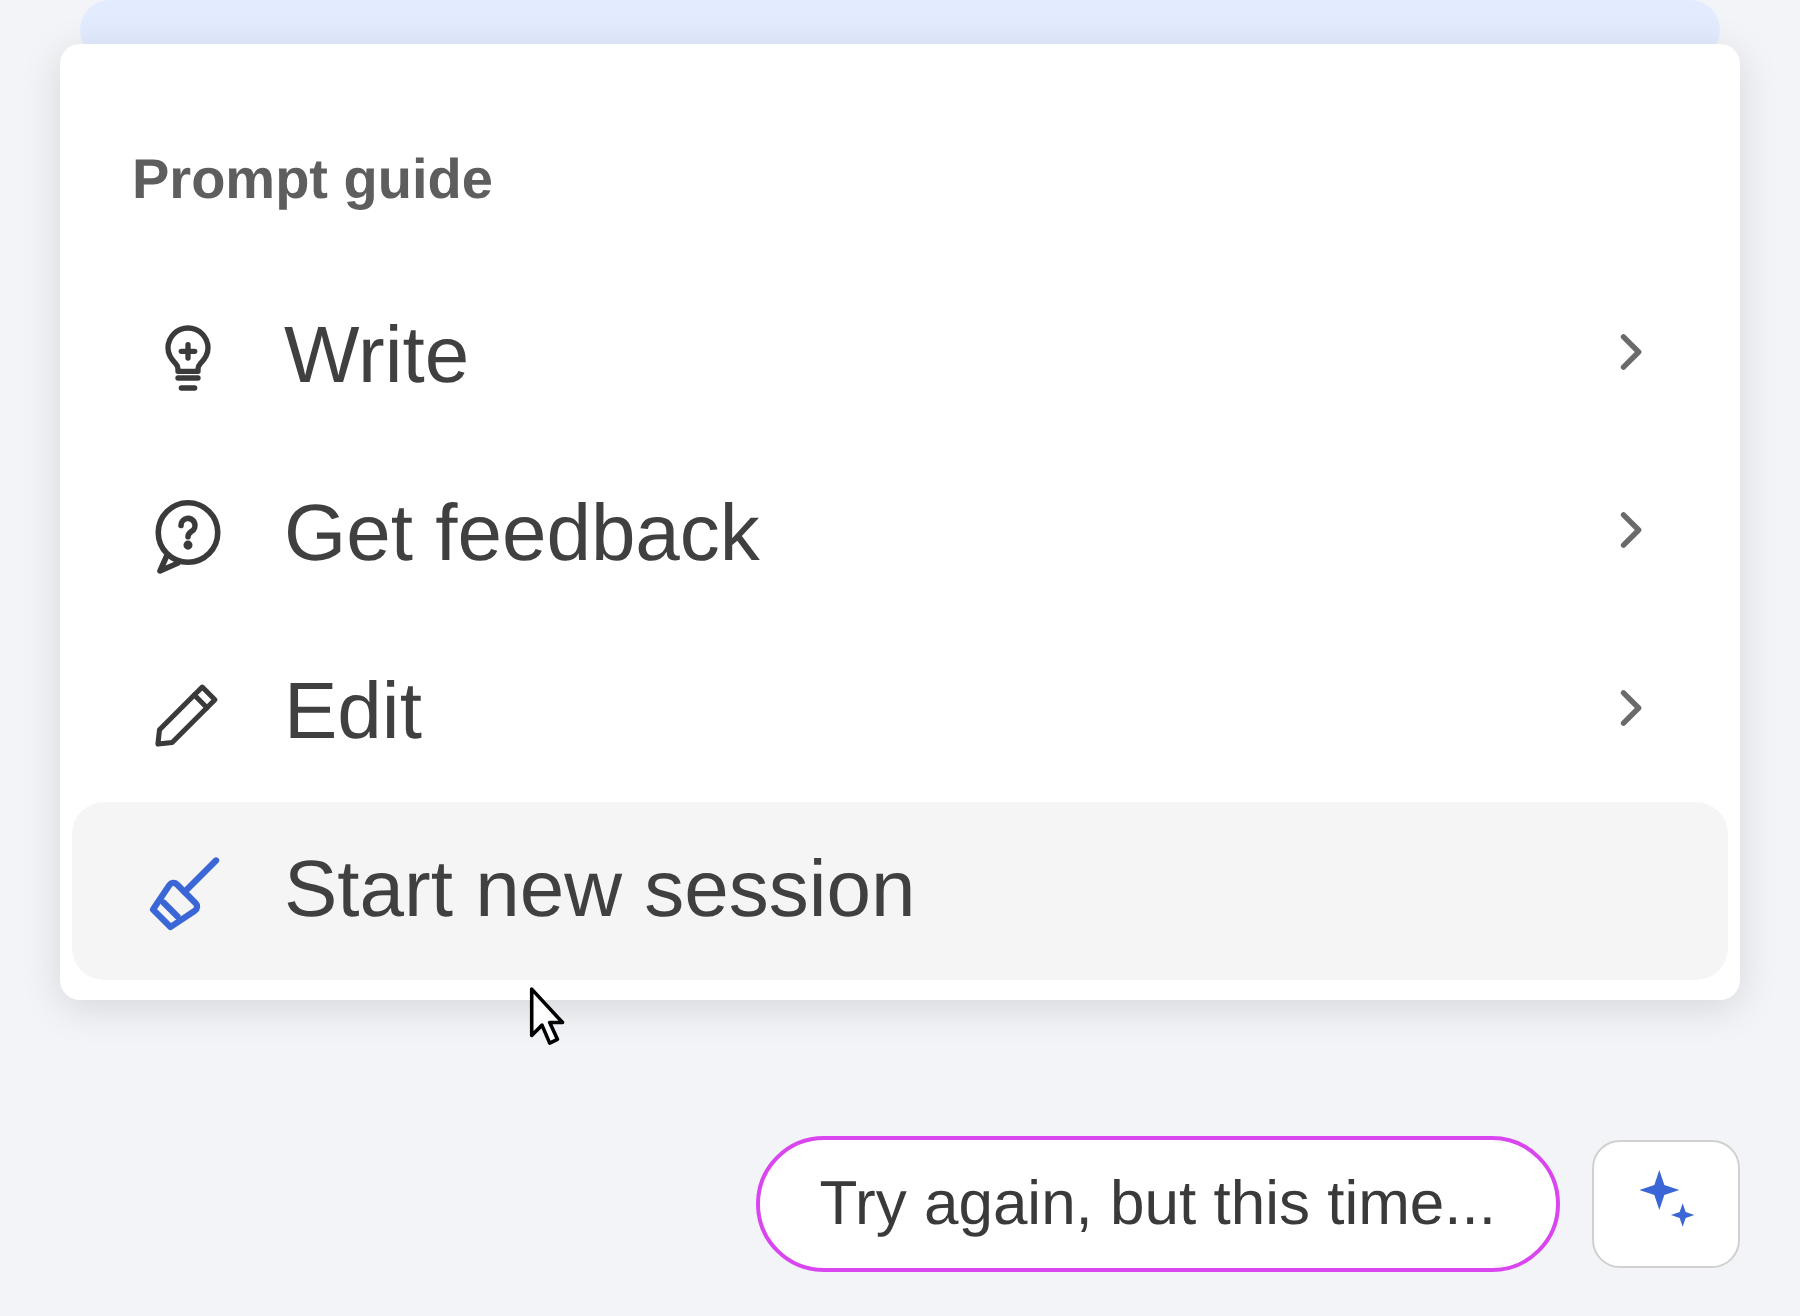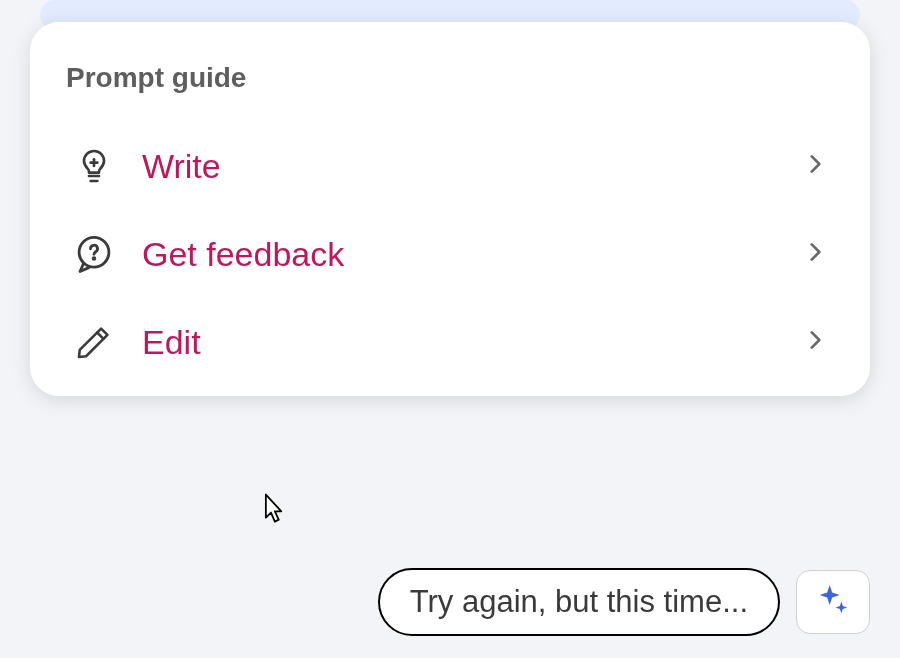--- a/index.html
+++ b/index.html
@@ -26,23 +26,23 @@
       background: #e3ecff;
       border-radius: 20px;
     }
     
     .menu-panel {
       position: absolute;
       top: 22px;
       left: 30px;
       right: 30px;
       background: #ffffff;
-      border-radius: 29px;
+      border-radius: 10px;
       box-shadow: 0 4px 20px rgba(0,0,0,0.12);
-      padding: 40px 0 10px 0;
+      padding: 52px 0 10px 0;
     }
     
     .menu-title {
       font-size: 28px;
       font-weight: 600;
       color: #5e5e5e;
       padding: 0 36px 28px 36px;
     }
     
     .menu-item {
@@ -61,41 +61,41 @@
     .menu-item-icon {
       width: 44px;
       height: 44px;
       display: flex;
       align-items: center;
       justify-content: center;
       flex-shrink: 0;
     }
     
     .menu-item-label {
-      font-size: 34px;
-      color: #be185d;
+      font-size: 40px;
+      color: #404040;
       margin-left: 26px;
       flex: 1;
     }
     
     .menu-item-chevron {
       flex-shrink: 0;
     }
     
     .bottom-bar {
       position: absolute;
       bottom: 22px;
       right: 30px;
       display: flex;
       gap: 16px;
       align-items: center;
     }
     
     .pill-button {
-      border: 2px solid #000000;
+      border: 2px solid #d946ef;
       background: #ffffff;
       border-radius: 40px;
       padding: 14px 30px;
       font-size: 31px;
       color: #3a3a3a;
       cursor: pointer;
       font-family: inherit;
     }
     
     .sparkle-button {
@@ -168,20 +168,30 @@
       </svg>
     </span>
     <span class="menu-item-label">Edit</span>
     <span class="menu-item-chevron">
       <svg width="26" height="26" viewBox="0 0 24 24" fill="none" stroke="#6a6a6a" stroke-width="2.5" stroke-linecap="round" stroke-linejoin="round">
         <polyline points="9 5 16 12 9 19"></polyline>
       </svg>
     </span>
   </div>
 
+  <div class="menu-item hovered">
+    <span class="menu-item-icon">
+      <svg width="42" height="42" viewBox="0 0 24 24" fill="none" stroke="#3b66d6" stroke-width="1.8" stroke-linecap="round" stroke-linejoin="round">
+        <path d="M20 3L11 12"></path>
+        <path d="M11 12l3.2 3.2c.6.6.5 1.6-.2 2.1L7 22l-5-5 4.7-7c.5-.7 1.5-.8 2.1-.2L11 12z"></path>
+        <path d="M5 15l4 4"></path>
+      </svg>
+    </span>
+    <span class="menu-item-label">Start new session</span>
+  </div>
 </div>
 
 <div class="bottom-bar">
   <button class="pill-button">
     <span>Try again, but this time...</span>
   </button>
   <div class="sparkle-button">
     <span>
       <svg width="40" height="40" viewBox="0 0 24 24" fill="#3b66d6">
         <path d="M10 3l1.5 4.5L16 9l-4.5 1.5L10 15l-1.5-4.5L4 9l4.5-1.5L10 3z"></path>

